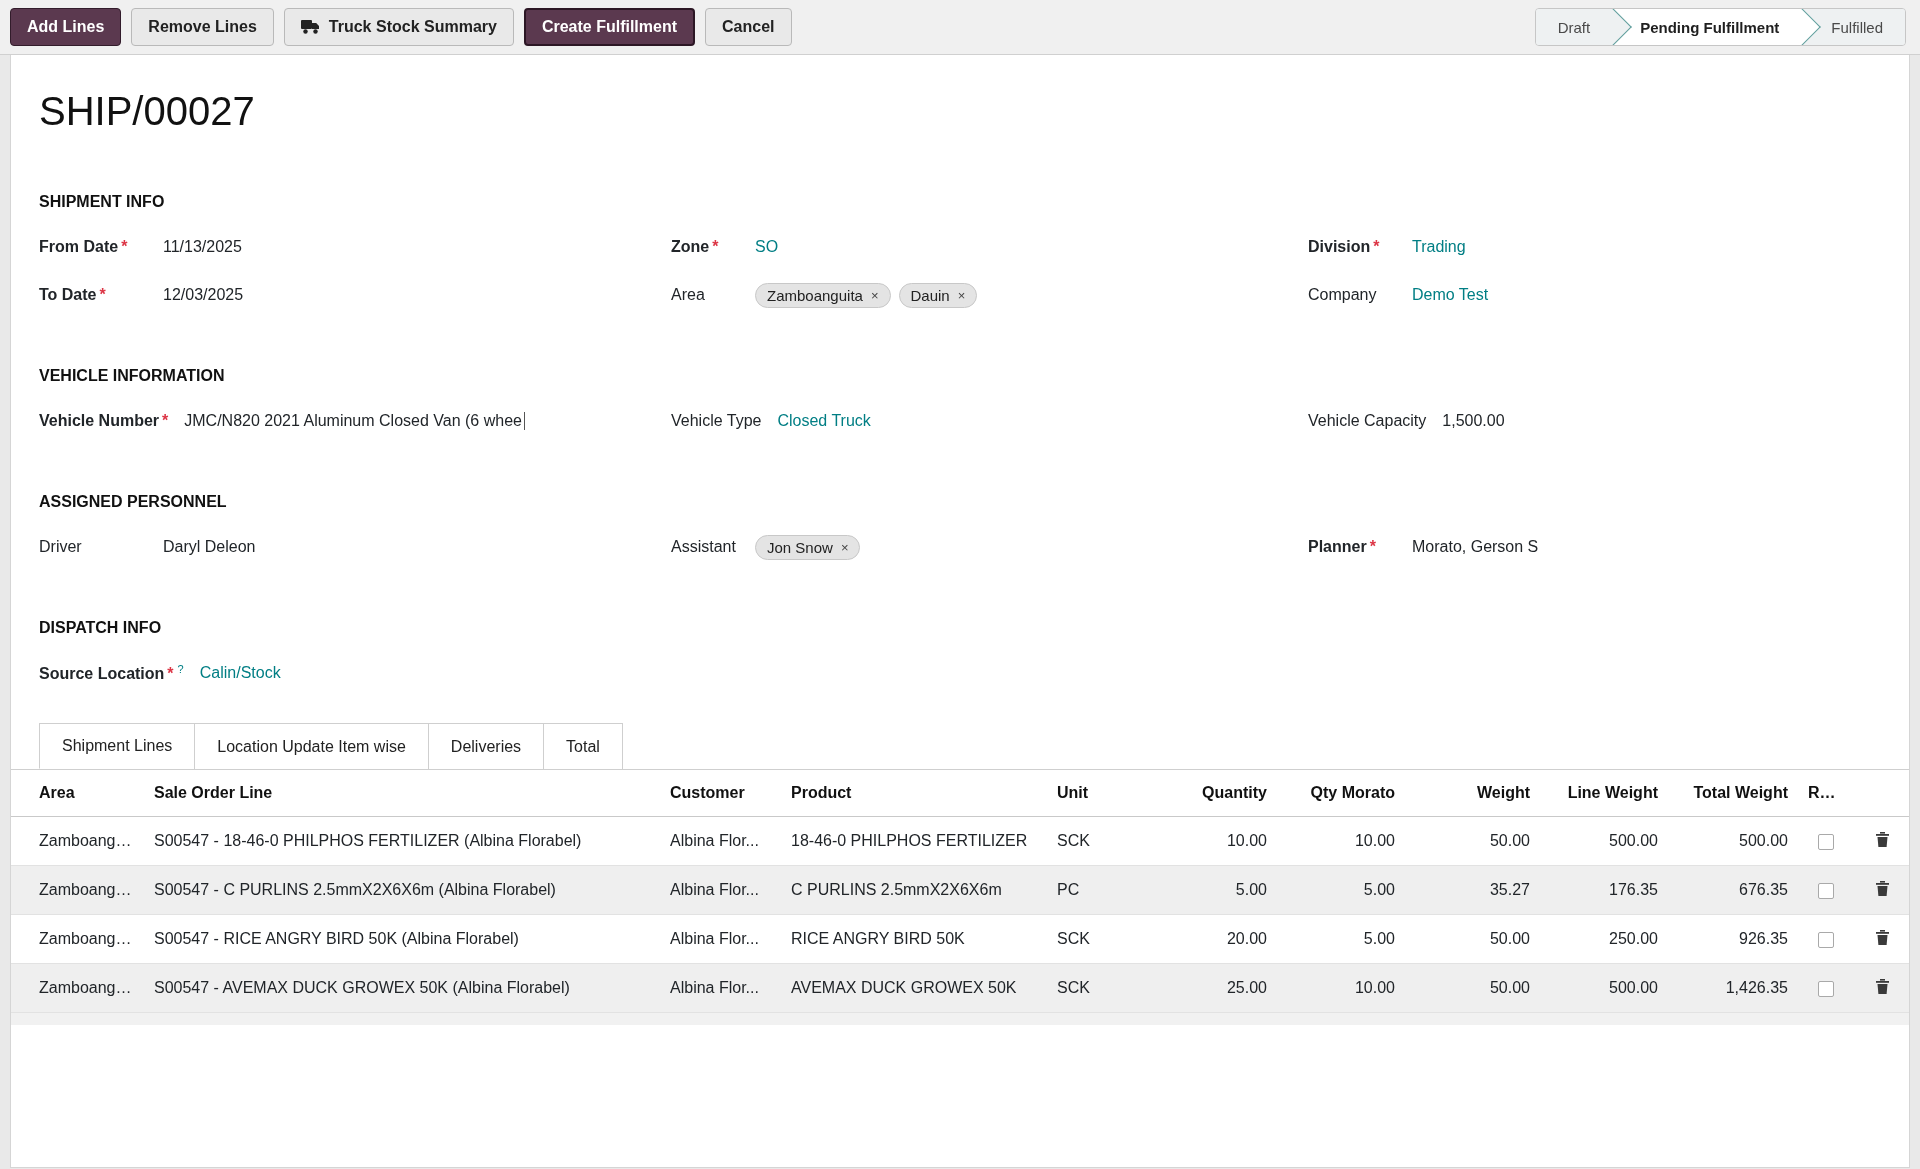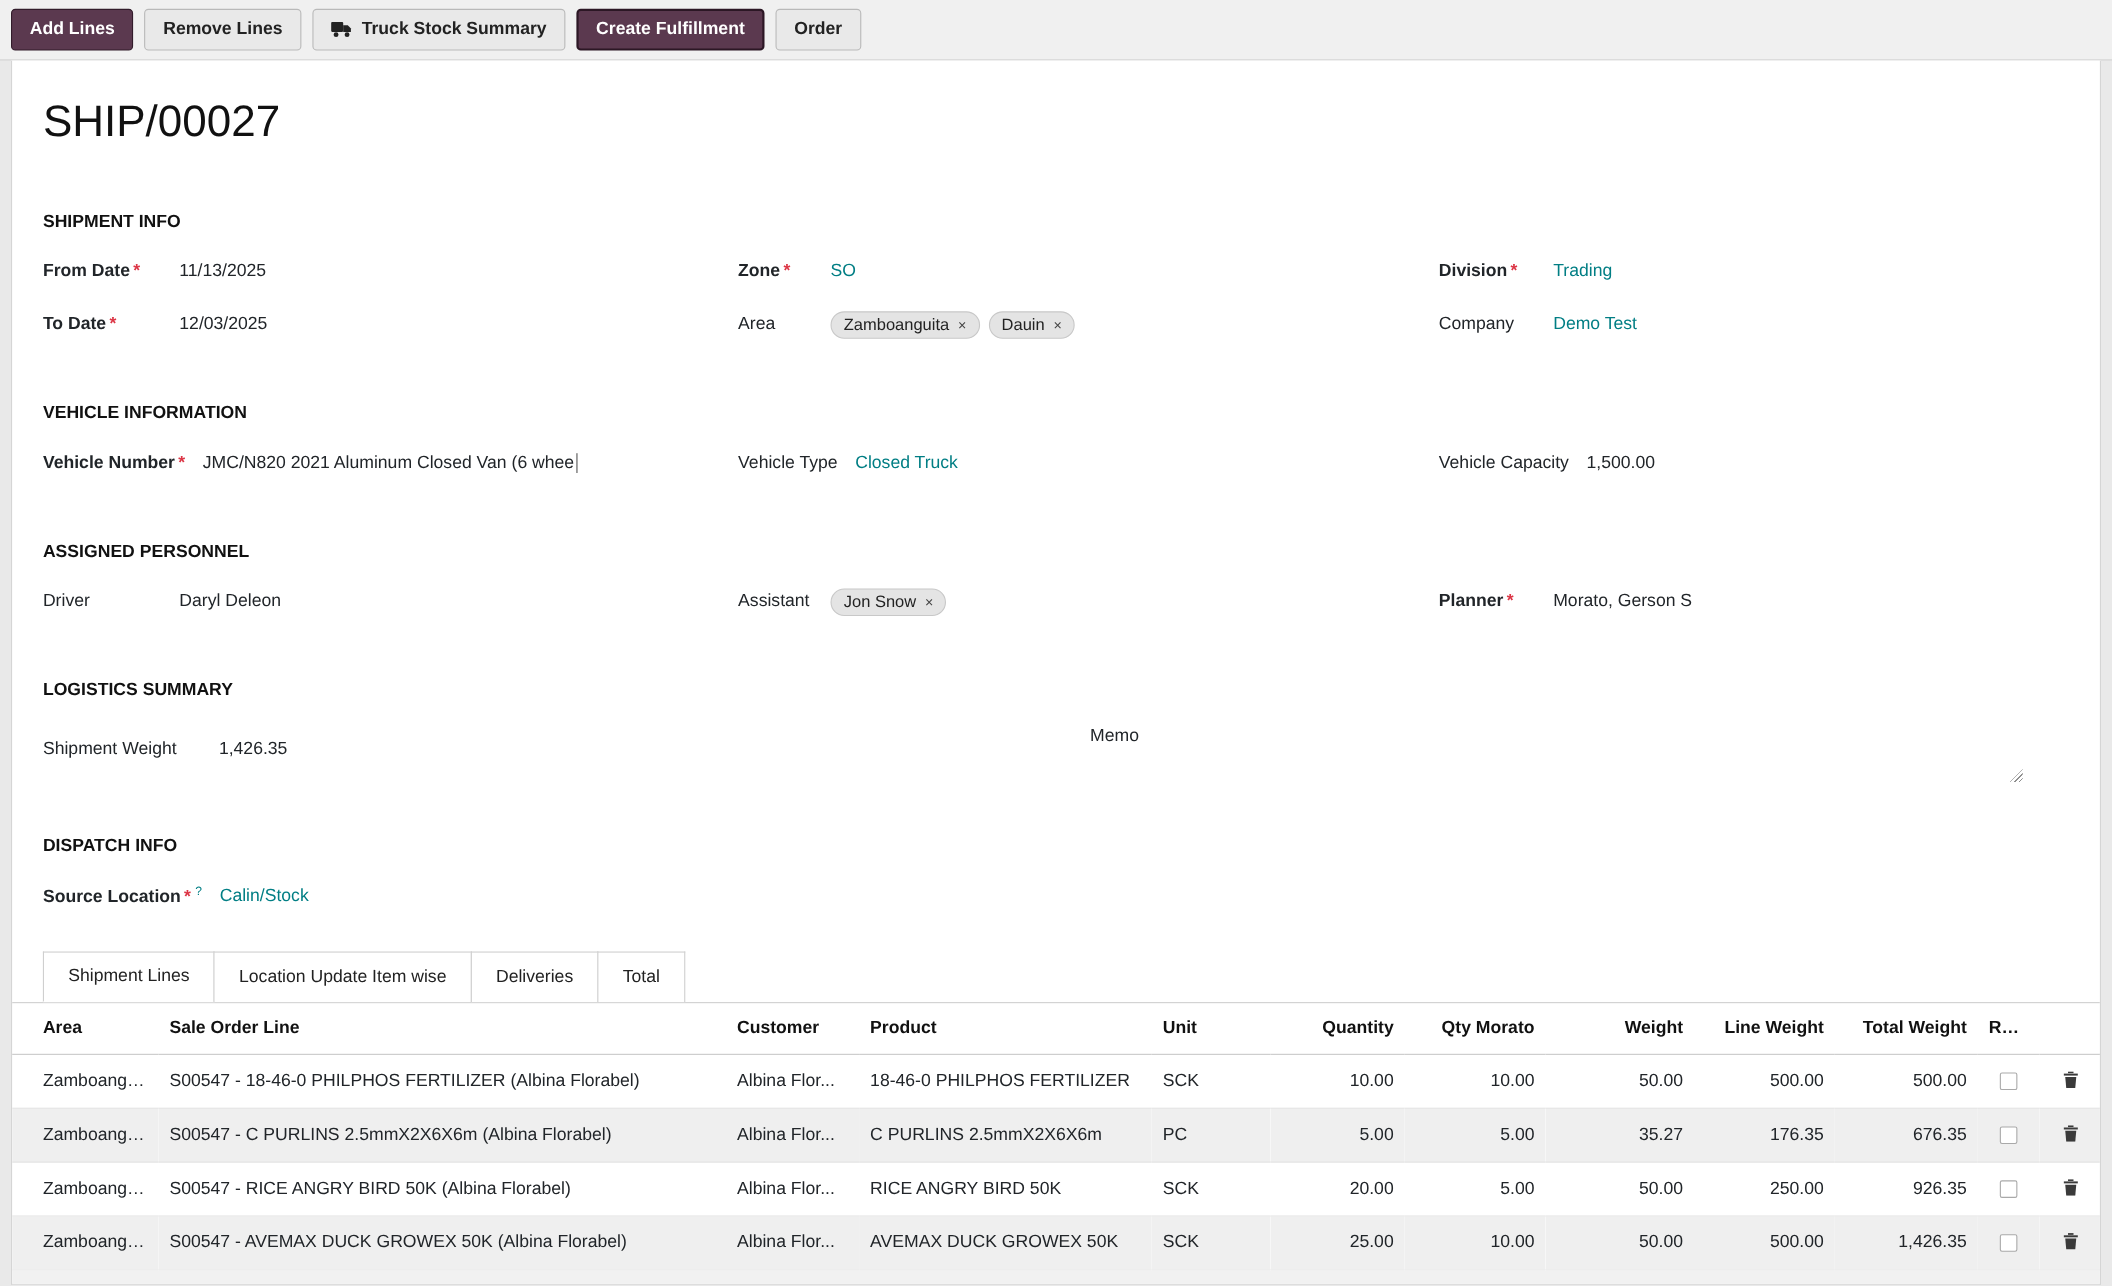--- a/index.html
+++ b/index.html
@@ -131,21 +131,26 @@
         <svg width="19" height="14" viewBox="0 0 19 14">
           <rect x="0" y="0" width="11" height="9" rx="1" fill="#222"></rect>
           <path d="M11 3h4.2L18 6v3h-7z" fill="#222"></path>
           <circle cx="4.5" cy="11.5" r="2.2" fill="#222"></circle>
           <circle cx="14.5" cy="11.5" r="2.2" fill="#222"></circle>
         </svg>
       </span>
       <span>Truck Stock Summary</span>
     </button>
     <button class="btn primary create">Create Fulfillment</button>
-    <button class="btn">Order</button>
+    <button class="btn">Cancel</button>
+  </div>
+  <div class="statusbar">
+    <div class="step">Draft</div>
+    <div class="step active">Pending Fulfillment</div>
+    <div class="step">Fulfilled</div>
   </div>
 </header>
 
 <main class="sheet">
   <div class="sheet-inner">
     <h1 class="title">SHIP/00027</h1>
 
     <section class="section">
       <div class="section-title">SHIPMENT INFO</div>
       <div class="grid3">
@@ -219,35 +224,20 @@
               </span>
           </span>
         </div>
         <div class="field c3 req">
           <span class="lbl"><span class="lbl-text">Planner</span><span class="star">*</span></span>
           <span class="val">Morato, Gerson S</span>
         </div>
       </div>
     </section>
 
-    <section class="section">
-      <div class="section-title">LOGISTICS SUMMARY</div>
-      <div class="grid-log">
-        <div class="field log1">
-          <span class="lbl"><span class="lbl-text">Shipment Weight</span></span>
-          <span class="val">1,426.35</span>
-        </div>
-        <div class="field memo-field">
-          <span class="lbl"><span class="lbl-text">Memo</span></span>
-          <span class="memo-box">
-            <textarea style=""></textarea>
-          </span>
-        </div>
-      </div>
-    </section>
 
     <section class="section" style="margin-bottom:0;">
       <div class="section-title">DISPATCH INFO</div>
       <div class="field c1 req">
         <span class="lbl"><span class="lbl-text">Source Location</span><span class="star">*</span><span class="help">?</span></span>
         <span class="val link">Calin/Stock</span>
       </div>
     </section>
   </div>
 

